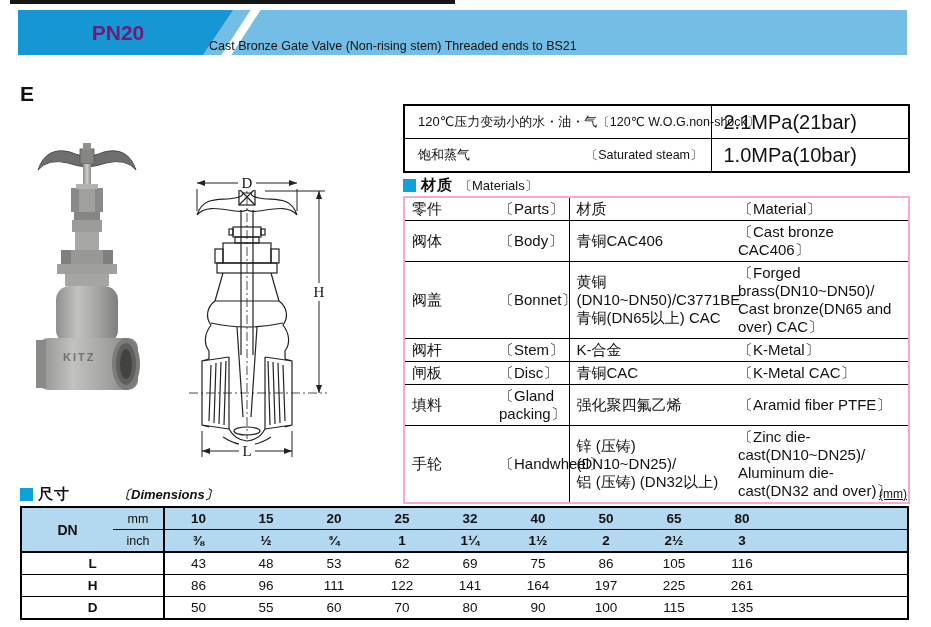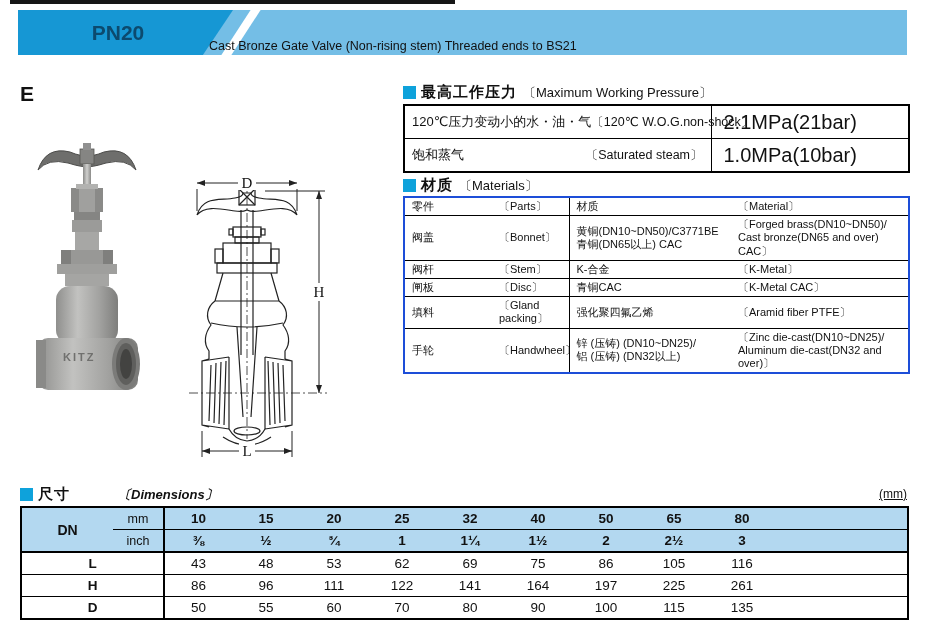--- a/index.html
+++ b/index.html
@@ -10,46 +10,46 @@
   }
   
   .print-bar { position:absolute; left:10px; top:0; width:445px; height:4px; background:#161616; }
   .band { position:absolute; left:18px; top:10px; width:889px; height:45px; background:#74bee6; }
   .pn-block {
     position:absolute; left:0; top:0; width:215px; height:45px; background:#1697d4;
     clip-path:polygon(0 0,100% 0,86% 100%,0 100%);
   }
   .pn-text {
     position:absolute; left:0; top:0; width:200px; height:45px; line-height:45px;
-    text-align:center; color:#0c4a6e; font-size:21px; font-weight:bold;
+    text-align:center; color:#701a75; font-size:21px; font-weight:bold;
   }
   .diag-stripe { position:absolute; left:218px; top:0; width:10px; height:45px; background:#ffffff; transform:skewX(-33deg); }
   .title-cn { position:absolute; left:190px; top:1px; font-size:25px; font-weight:bold; letter-spacing:1px; white-space:nowrap; }
   .title-en { position:absolute; left:191px; top:29px; font-size:12.5px; white-space:nowrap; }
   .index-letter { position:absolute; left:20px; top:82px; font-size:21px; font-weight:bold; }
   
   .sec-head { position:absolute; display:flex; align-items:center; }
   .sq { width:13px; height:13px; background:#0ea2db; margin-right:5px; flex:0 0 auto; }
   .sec-cn { font-size:15px; font-weight:bold; letter-spacing:1px; white-space:nowrap; }
   .sec-en { font-size:13px; margin-left:6px; white-space:nowrap; }
   .sec-en.bold { font-weight:bold; }
   .unit-note { position:absolute; right:0; top:2px; font-size:12px;text-decoration:underline; }
   
   table { border-collapse:collapse; table-layout:fixed; }
   td { padding:0; vertical-align:middle; }
   
   .ptable { position:absolute; left:403px; top:104px; width:505px; border:2px solid #000; }
   .ptable td { border:1px solid #000; height:32px; }
-  .pt-left { padding:0 8px 0 7px; }
+  .pt-left { padding:0 8px 0 13px; }
   .pt-flex { display:flex; justify-content:space-between; align-items:center; }
   .pt-cn { font-size:13px; white-space:nowrap; }
   .pt-en { font-size:12.5px; white-space:nowrap; }
   .pt-val { font-size:20px; padding-left:12px; }
   
-  .mtable { position:absolute; left:403px; top:196px; width:505px; border:2px solid #1d4ed8; font-size:11px; }
+  .mtable { position:absolute; left:403px; top:196px; width:505px; border:2px solid #f9a8d4; font-size:15px; }
   .mtable td { border-top:1px solid #000; padding:2px 4px 2px 7px; line-height:1.2; }
   .mtable tr.first td { border-top:none; }
   .mtable td.vr { border-right:1px solid #000; }
   .m2 { display:block; }
   
   .dtable { position:absolute; left:20px; top:506px; width:887px; border:2px solid #000; text-align:center; }
   .dtable td { border-top:1px solid #000; height:21px; font-size:13.5px; }
   .dtable tr.hrow td { background:#b3d8f0; }
   .dtable td.dn { font-size:14px; font-weight:bold;margin-top:16px; }
   .dtable td.unitlab { font-size:12.5px; text-align:center; }
@@ -192,25 +192,20 @@
     <g>
       <path class="dim-line" d="M37,276 V302 M127,276 V302"></path>
       <path class="dim-line" d="M37,296 H127"></path>
       <path d="M37,296 l8,-3 v6 z" fill="#222"></path>
       <path d="M127,296 l-8,-3 v6 z" fill="#222"></path>
       <rect x="74" y="287" width="16" height="17" fill="#fff"></rect>
       <text class="dim-label" x="82" y="301" text-anchor="middle">L</text>
     </g>
   </svg>
 
-  <div class="sec-head" style="left:403px; top:83px;">
-    <span class="sq"></span>
-    <span class="sec-cn">最高工作压力</span>
-    <span class="sec-en">〔Maximum Working Pressure〕</span>
-  </div>
 
   <table class="ptable">
     <colgroup>
         <col style="width:307px">
         <col style="width:198px">
       </colgroup>
     <tbody>
         <tr>
       <td class="pt-left">
             <div class="pt-flex">
@@ -244,20 +239,26 @@
         <col style="width:77px">
         <col style="width:162px">
         <col style="width:178px">
       </colgroup>
     <tbody>
         <tr class="first">
       <td>零件</td>
       <td class="vr">〔Parts〕</td>
       <td>材质</td>
       <td>〔Material〕</td>
+    </tr>
+    <tr>
+      <td>阀体</td>
+      <td class="vr">〔Body〕</td>
+      <td>青铜CAC406</td>
+      <td>〔Cast bronze CAC406〕</td>
     </tr>
     <tr>
       <td>阀盖</td>
       <td class="vr">〔Bonnet〕</td>
       <td>
         <span class="m2">黄铜(DN10~DN50)/C3771BE</span>
         <span class="m2">青铜(DN65以上) CAC</span>
       </td>
       <td>
         <span class="m2">〔Forged brass(DN10~DN50)/</span>

